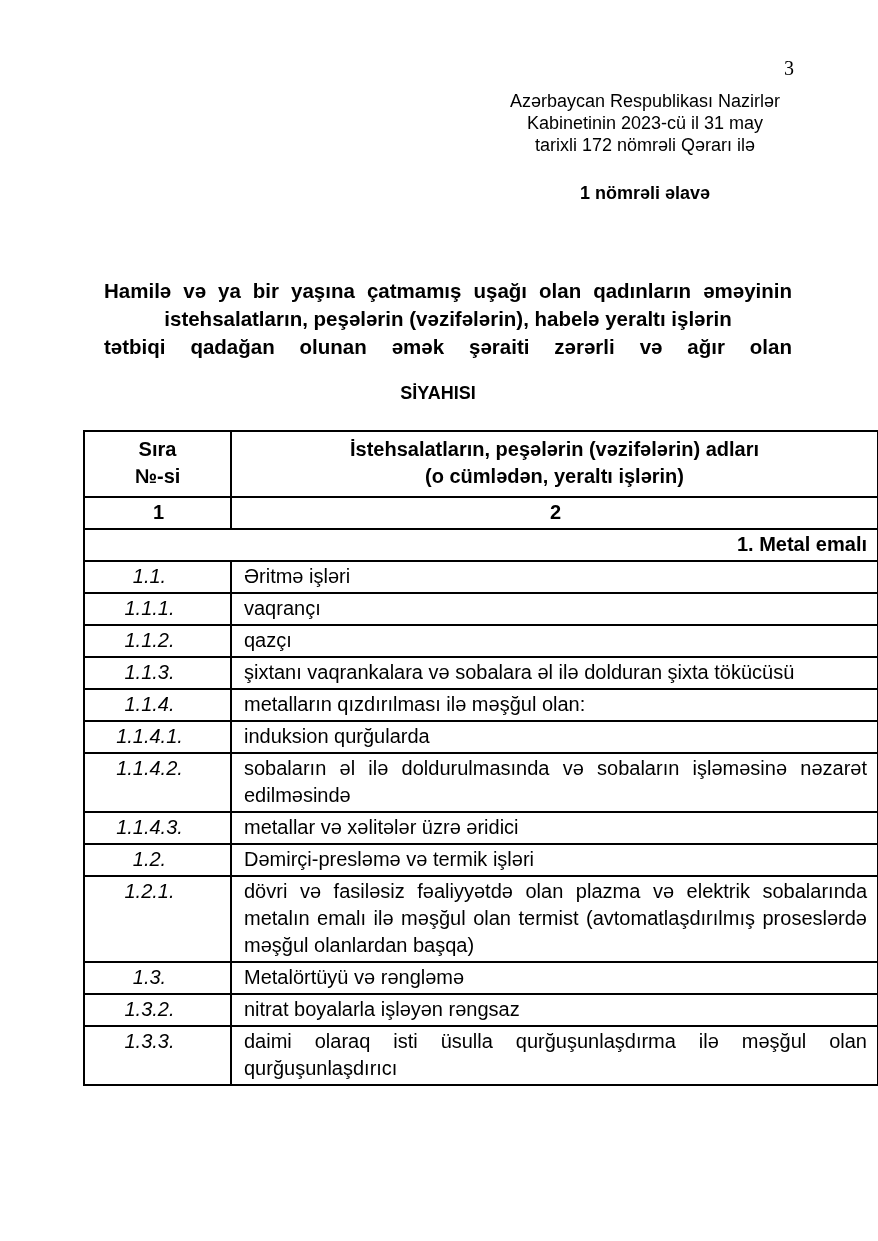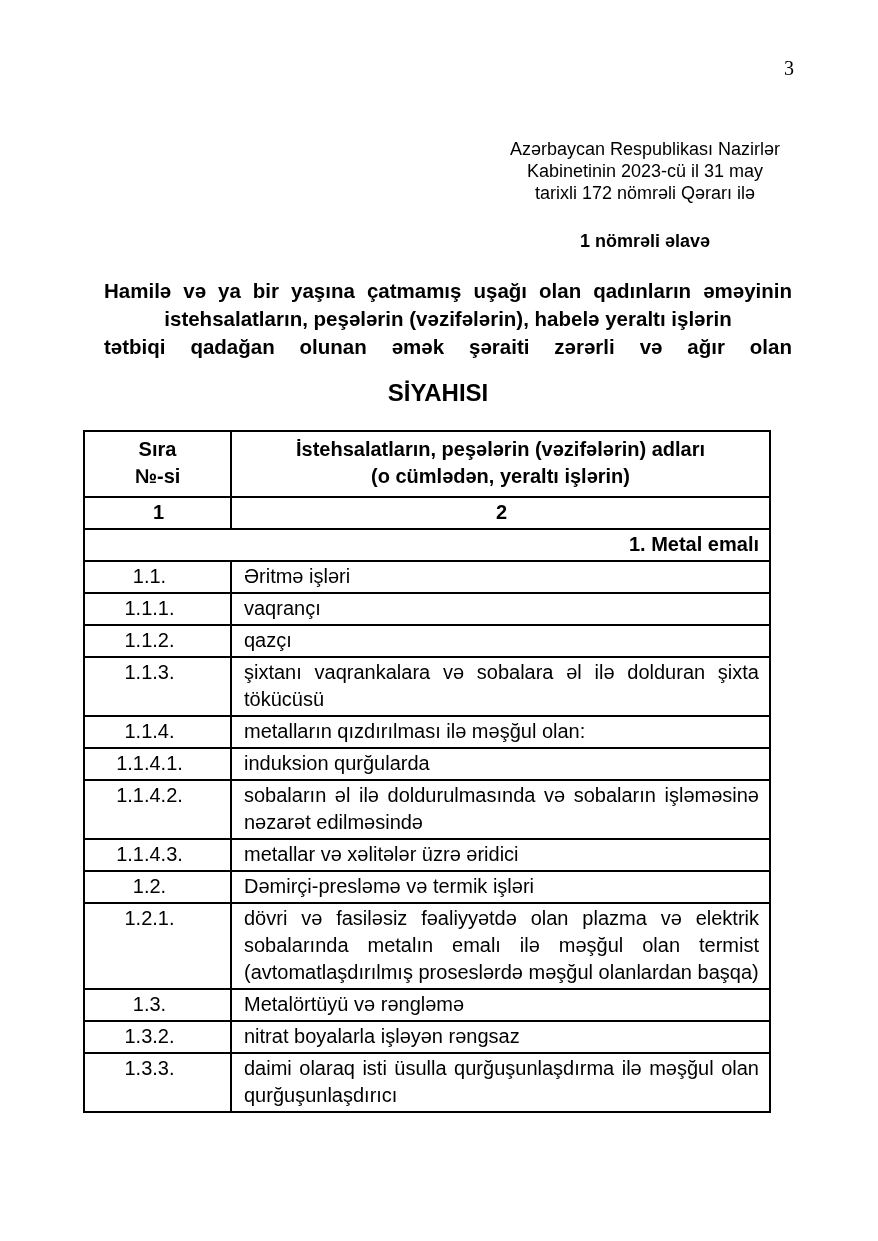--- a/index.html
+++ b/index.html
@@ -27,21 +27,20 @@
     line-height: 22px;
   }
   .approval {
     position: absolute;
     top: 90px;
     left: 494px;
     width: 302px;
     text-align: center;
     font-size: 18px;
     line-height: 22px;
-    margin-top: 48px;
   }
   .approval-line { text-align: center; }
   .bold { font-weight: bold; }
   .annex {
     margin-top: 26px;
     font-weight: bold;
     font-size: 18px;
   }
   .title {
     position: absolute;
@@ -61,28 +60,28 @@
     text-align: center;
     text-align-last: center;
   }
   .list-heading {
     position: absolute;
     top: 381px;
     left: 84px;
     width: 708px;
     text-align: center;
     font-weight: bold;
-    font-size: 24px;
+    font-size: 18px;
     line-height: 24px;
   }
   table.doc-table {
     position: absolute;
     top: 430px;
     left: 83px;
-    width: 688px;
+    width: 796px;
     border-collapse: collapse;
     table-layout: fixed;
     font-size: 20px;
     line-height: 27px;
   }
   .doc-table td {
     border: 2px solid #000000;
     vertical-align: top;
     padding: 1px 10px 2px 12px;
   }
@@ -96,20 +95,21 @@
     font-weight: bold;
     text-align: center;
   }
   .doc-table td.section {
     font-weight: bold;
     text-align: right;
   }
   .doc-table td.num {
     text-align: center;
     padding: 1px 20px 2px 4px;
+    font-style: italic;
   }
   .doc-table td.name {
     text-align: justify;
     text-align-last: left;
   }
 </style>
 </head>
 <body>
 
 <div class="page">

